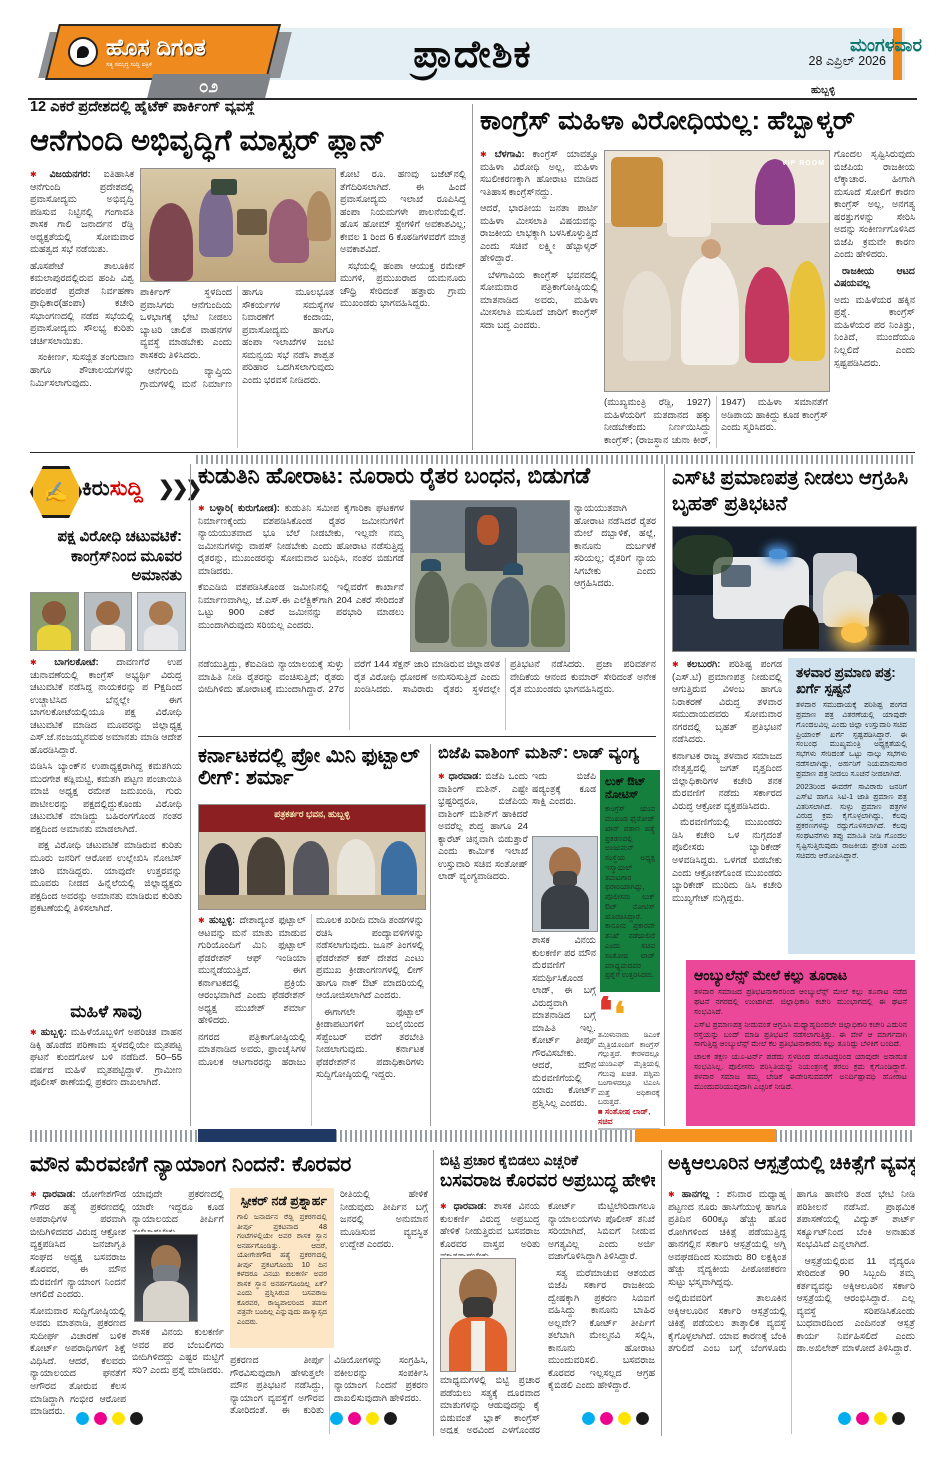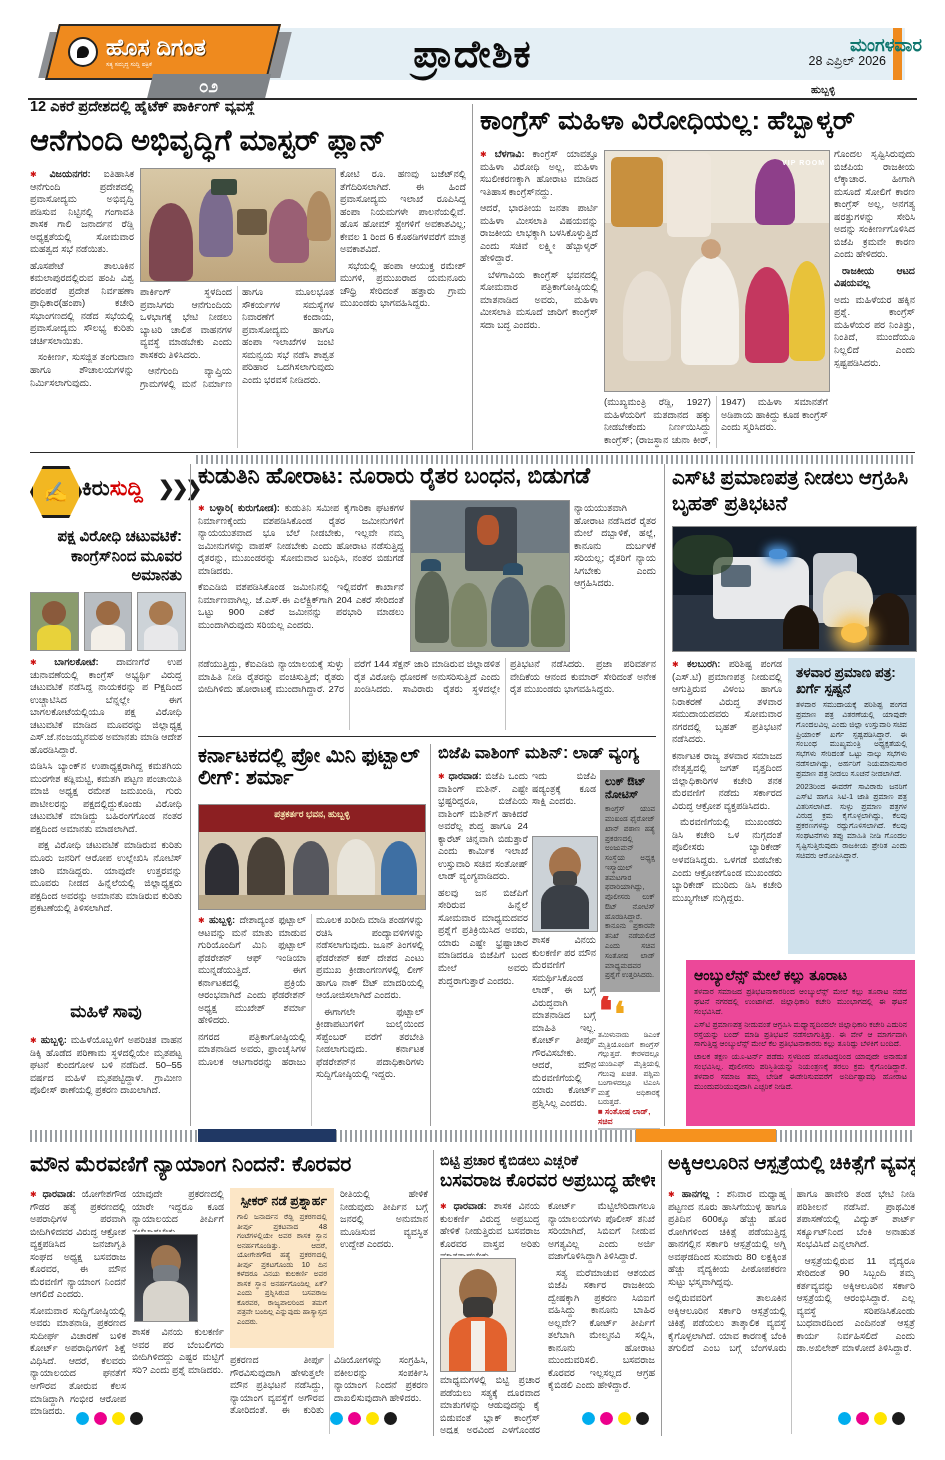--- a/index.html
+++ b/index.html
@@ -146,21 +146,21 @@
         <span class="blob" style="left:6px;top:32px;width:34px;height:25px;background:#e8e8ea;border-radius:40% 40% 0 0;"></span>
       </span>
     </div>
     <div class="abs bt" style="left:30px;top:656px;width:152px;height:346px;">
       <p class="p-lead"><span class="star">✱</span>
         <strong>ಬಾಗಲಕೋಟೆ:</strong>
         <span>ದಾವಣಗೆರೆ ಉಪ ಚುನಾವಣೆಯಲ್ಲಿ ಕಾಂಗ್ರೆಸ್ ಅಭ್ಯರ್ಥಿ ವಿರುದ್ಧ ಚಟುವಟಿಕೆ ನಡೆಸಿದ್ದ ನಾಯಕರನ್ನು ಪ Pಕ್ಷದಿಂದ ಉಚ್ಚಾಟಿಸಿದ ಬೆನ್ನಲ್ಲೇ ಈಗ ಬಾಗಲಕೋಟೆಯಲ್ಲಿಯೂ ಪಕ್ಷ ವಿರೋಧಿ ಚಟುವಟಿಕೆ ಮಾಡಿದ ಮೂವರನ್ನು ಜಿಲ್ಲಾಧ್ಯಕ್ಷ ಎಸ್.ಜೆ.ನಂಜಯ್ಯನಮಠ ಅಮಾನತು ಮಾಡಿ ಆದೇಶ ಹೊರಡಿಸಿದ್ದಾರೆ.</span></p>
       <span><p>ಬಿಡಿಸಿಸಿ ಬ್ಯಾಂಕ್‌ನ ಉಪಾಧ್ಯಕ್ಷರಾಗಿದ್ದ ಕಮತಗಿಯ ಮುರಗೇಶ ಕಡ್ಲಿಮಟ್ಟಿ, ಕಮತಗಿ ಪಟ್ಟಣ ಪಂಚಾಯಿತಿ ಮಾಜಿ ಅಧ್ಯಕ್ಷ ರಮೇಶ ಜಮಖಂಡಿ, ಗುರು ಪಾಟೀಲರನ್ನು ಪಕ್ಷದಲ್ಲಿದ್ದುಕೊಂಡು ವಿರೋಧಿ ಚಟುವಟಿಕೆ ಮಾಡಿದ್ದು ಬಹಿರಂಗಗೊಂಡ ನಂತರ ಪಕ್ಷದಿಂದ ಅಮಾನತು ಮಾಡಲಾಗಿದೆ.</p><p>ಪಕ್ಷ ವಿರೋಧಿ ಚಟುವಟಿಕೆ ಮಾಡಿರುವ ಕುರಿತು ಮೂರು ಜನರಿಗೆ ಆರೋಪ ಉಲ್ಲೇಖಿಸಿ ನೋಟಿಸ್ ಜಾರಿ ಮಾಡಿದ್ದರು. ಯಾವುದೇ ಉತ್ತರವನ್ನು ಮೂವರು ನೀಡದ ಹಿನ್ನೆಲೆಯಲ್ಲಿ ಜಿಲ್ಲಾಧ್ಯಕ್ಷರು ಪಕ್ಷದಿಂದ ಅವರನ್ನು ಅಮಾನತು ಮಾಡಿರುವ ಕುರಿತು ಪ್ರಕಟಣೆಯಲ್ಲಿ ತಿಳಿಸಲಾಗಿದೆ.</p></span>
     </div>
     <div class="abs hl" style="left:30px;top:1002px;width:152px;height:22px;font-size:17px;text-align:center;">ಮಹಿಳೆ ಸಾವು</div>
-    <div class="abs bt" style="left:30px;top:1026px;width:152px;height:100px;margin-top:8px;">
+    <div class="abs bt" style="left:30px;top:1026px;width:152px;height:100px;">
       <p class="p-lead"><span class="star">✱</span>
         <strong>ಹುಬ್ಬಳ್ಳಿ:</strong>
         <span>ಮಹಿಳೆಯೊಬ್ಬಳಿಗೆ ಅಪರಿಚಿತ ವಾಹನ ಡಿಕ್ಕಿ ಹೊಡೆದ ಪರಿಣಾಮ ಸ್ಥಳದಲ್ಲಿಯೇ ಮೃತಪಟ್ಟ ಘಟನೆ ಕುಂದಗೋಳ ಬಳಿ ನಡೆದಿದೆ. 50–55 ವರ್ಷದ ಮಹಿಳೆ ಮೃತಪಟ್ಟಿದ್ದಾಳೆ. ಗ್ರಾಮೀಣ ಪೊಲೀಸ್ ಠಾಣೆಯಲ್ಲಿ ಪ್ರಕರಣ ದಾಖಲಾಗಿದೆ.</span></p>
     </div>
   </div>
   <div class="vr" style="left:190px;top:464px;height:662px;"></div>
 
   <div>
     <div class="abs hl" style="left:198px;top:464px;width:458px;height:32px;font-size:22px;white-space:nowrap;">ಕುಡುತಿನಿ ಹೋರಾಟ: ನೂರಾರು ರೈತರ ಬಂಧನ, ಬಿಡುಗಡೆ</div>
     <div class="abs bt" style="left:198px;top:502px;width:206px;height:150px;">
@@ -207,34 +207,33 @@
     </div>
   </div>
   <div class="vr" style="left:430px;top:744px;height:382px;"></div>
 
   <div>
     <div class="abs hl" style="left:438px;top:744px;width:222px;height:22px;font-size:16px;white-space:nowrap;">ಬಿಜೆಪಿ ವಾಶಿಂಗ್ ಮಶಿನ್: ಲಾಡ್ ವ್ಯಂಗ್ಯ</div>
     <div class="abs bt" style="left:438px;top:770px;width:90px;height:356px;">
       <p class="p-lead"><span class="star">✱</span>
         <strong>ಧಾರವಾಡ:</strong>
         <span>ಬಿಜೆಪಿ ಒಂದು ವಾಶಿಂಗ್ ಮಶಿನ್. ಎಷ್ಟೇ ಭ್ರಷ್ಟರಿದ್ದರೂ, ಬಿಜೆಪಿಯ ವಾಶಿಂಗ್ ಮಶಿನ್‌ಗೆ ಹಾಕಿದರೆ ಅವರೆಲ್ಲ ಶುದ್ಧ ಹಾಗೂ 24 ಕ್ಯಾರೆಟ್ ಚಿನ್ನವಾಗಿ ಬಿಡುತ್ತಾರೆ ಎಂದು ಕಾರ್ಮಿಕ ಇಲಾಖೆ ಉಸ್ತುವಾರಿ ಸಚಿವ ಸಂತೋಷ್ ಲಾಡ್ ವ್ಯಂಗ್ಯವಾಡಿದರು.</span></p>
-      <span><p>ಹಲವು ಜನ ಬಿಜೆಪಿಗೆ ಸೇರಿರುವ ಹಿನ್ನೆಲೆ ಸೋಮವಾರ ಮಾಧ್ಯಮದವರ ಪ್ರಶ್ನೆಗೆ ಪ್ರತಿಕ್ರಿಯಿಸಿದ ಅವರು, ಯಾರು ಎಷ್ಟೇ ಭ್ರಷ್ಟಾಚಾರ ಮಾಡಿದರೂ ಬಿಜೆಪಿಗೆ ಬಂದ ಮೇಲೆ ಅವರು ಶುದ್ಧರಾಗುತ್ತಾರೆ ಎಂದರು.</p></span>
     </div>
     <div class="abs bt" style="left:532px;top:770px;width:64px;height:62px;">
       <p>ಇದು ಬಿಜೆಪಿ ಷಡ್ಯಂತ್ರಕ್ಕೆ ಕೂಡ ಸಾಕ್ಷಿ ಎಂದರು.</p>
     </div>
     <div class="photo" style="left:532px;top:836px;width:64px;height:94px;background:#ccd2d7;">
       <span class="blob" style="left:16px;top:10px;width:32px;height:36px;background:#a5744c;border-radius:50%;"></span>
       <span class="blob" style="left:20px;top:34px;width:24px;height:16px;background:#444;border-radius:30%;"></span>
       <span class="blob" style="left:8px;top:48px;width:48px;height:44px;background:#3a3f46;border-radius:40% 40% 0 0;"></span>
     </div>
     <div class="abs bt" style="left:532px;top:934px;width:64px;height:192px;">
         <p>ಶಾಸಕ ವಿನಯ ಕುಲಕರ್ಣಿ ಪರ ಮೌನ ಮೆರವಣಿಗೆ ಸಮರ್ಥಿಸಿಕೊಂಡ ಲಾಡ್, ಈ ಬಗ್ಗೆ ವಿರುದ್ಧವಾಗಿ ಮಾತನಾಡಿದ ಬಗ್ಗೆ ಮಾಹಿತಿ ಇಲ್ಲ. ಕೋರ್ಟ್ ತೀರ್ಪು ಗೌರವಿಸಬೇಕು. ಆದರೆ, ಮೌನ ಮೆರವಣಿಗೆಯಲ್ಲಿ ಯಾರು ಕೋರ್ಟ್ ಪ್ರಶ್ನಿಸಿಲ್ಲ ಎಂದರು.</p>
       </div>
-    <div class="box" style="left:600px;top:770px;width:60px;height:222px;background:#a3a3a3;padding:5px 5px;">
+    <div class="box" style="left:600px;top:770px;width:60px;height:222px;background:#15803d;padding:5px 5px;">
       <h4 style="font-size:11px;">ಲುಕ್ ಔಟ್ ನೋಟಿಸ್</h4>
       <div class="bts" style="font-size:7.4px;line-height:1.32;">ಕಾಂಗ್ರೆಸ್ ಯುವ ಮುಖಂಡ ಫೈರೋಜ್ ಖಾನ್ ಪಠಾಣ ಹತ್ಯೆ ಪ್ರಕರಣದಲ್ಲಿ ಅಂಜುಮನ್ ಸಂಸ್ಥೆಯ ಅಧ್ಯಕ್ಷ ಇಸ್ಮಾಯಿಲ್ ತಮಟಗಾರ ಫರಾರಿಯಾಗಿದ್ದು, ಪೊಲೀಸರು ಲುಕ್ ಔಟ್ ನೋಟಿಸ್ ಹೊರಡಿಸಿದ್ದಾರೆ. ಕಾನೂನು ಪ್ರಕಾರವೇ ತನಿಖೆ ನಡೆಯಲಿದೆ ಎಂದು ಸಚಿವ ಸಂತೋಷ ಲಾಡ್ ಮಾಧ್ಯಮದವರ ಪ್ರಶ್ನೆಗೆ ಉತ್ತರಿಸಿದರು.</div>
     </div>
     <div class="abs" style="left:598px;top:996px;width:62px;height:132px;overflow:hidden;border-bottom:4px solid #b9bec2;">
       <span class="qmark" style="color:#df352c;position:absolute;left:0;top:2px;">❛</span>
       <span class="qmark" style="color:#f0a71d;position:absolute;left:16px;top:8px;font-size:34px;">❛</span>
       <div class="bts" style="margin-top:34px;font-size:7.4px;">ತಮಿಳುನಾಡು ಡಿಎಂಕೆ ಮೈತ್ರಿಯೊಂದಿಗೆ ಕಾಂಗ್ರೆಸ್ ಗೆಲ್ಲುತ್ತದೆ. ಕೇರಳದಲ್ಲೂ ಯುಡಿಎಫ್ ಮೈತ್ರಿಯಲ್ಲಿ ಗೆಲುವು ಖಚಿತ. ಪಶ್ಚಿಮ ಬಂಗಾಳದಲ್ಲೂ ಟಿಎಂಸಿ ಮತ್ತೆ ಅಧಿಕಾರಕ್ಕೆ ಬರುತ್ತದೆ.</div>
       <b style="display:block;color:#c1272d;font-size:8px;">■ ಸಂತೋಷ ಲಾಡ್,</b>
       <b style="display:block;color:#c1272d;font-size:8px;">ಸಚಿವ</b>
     </div>

